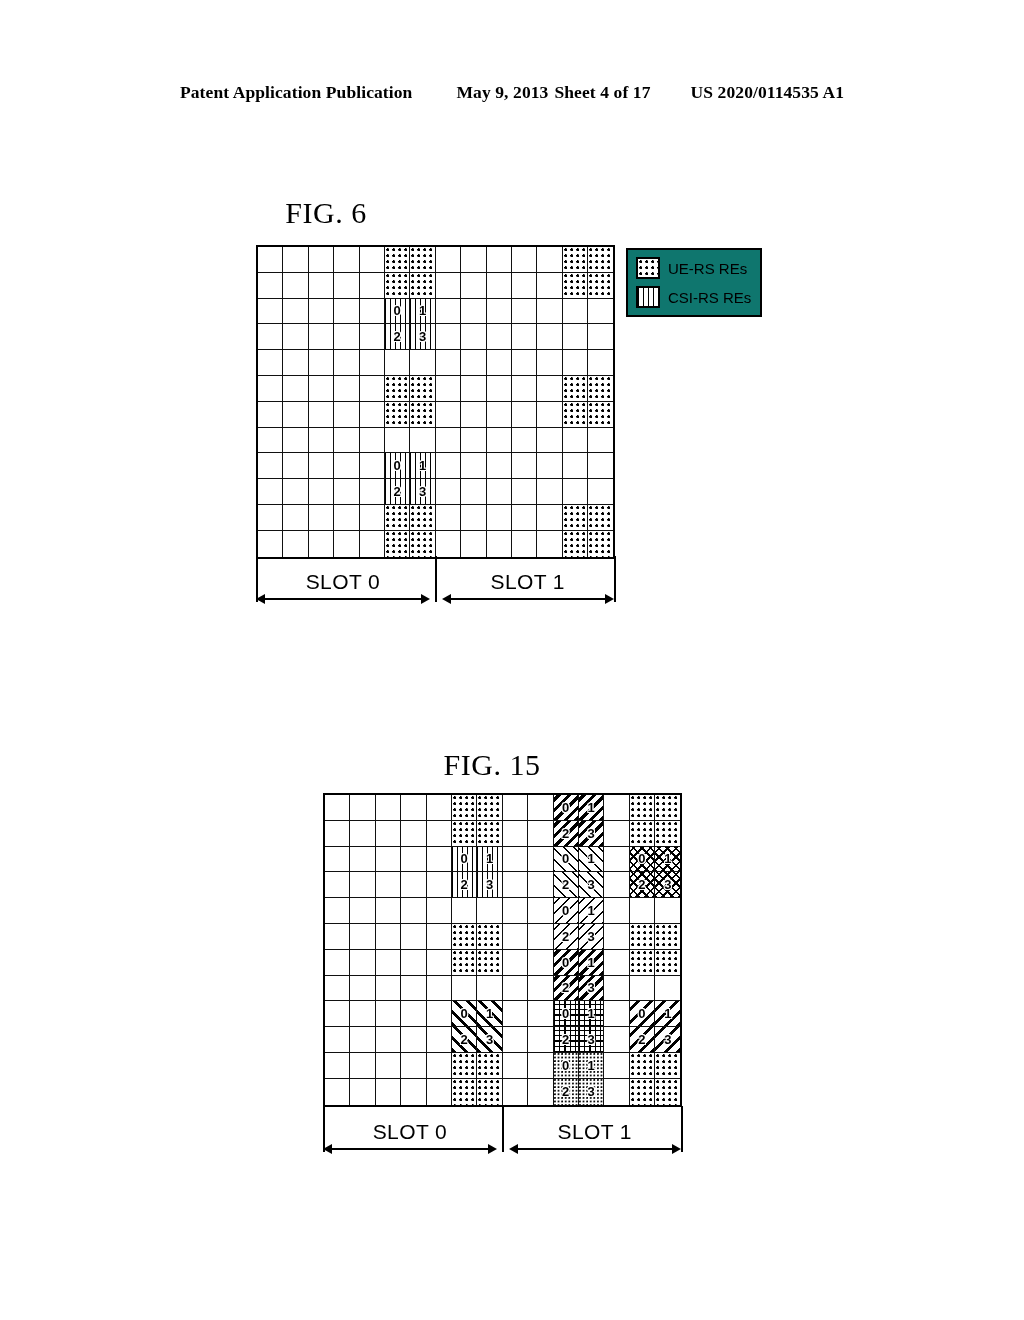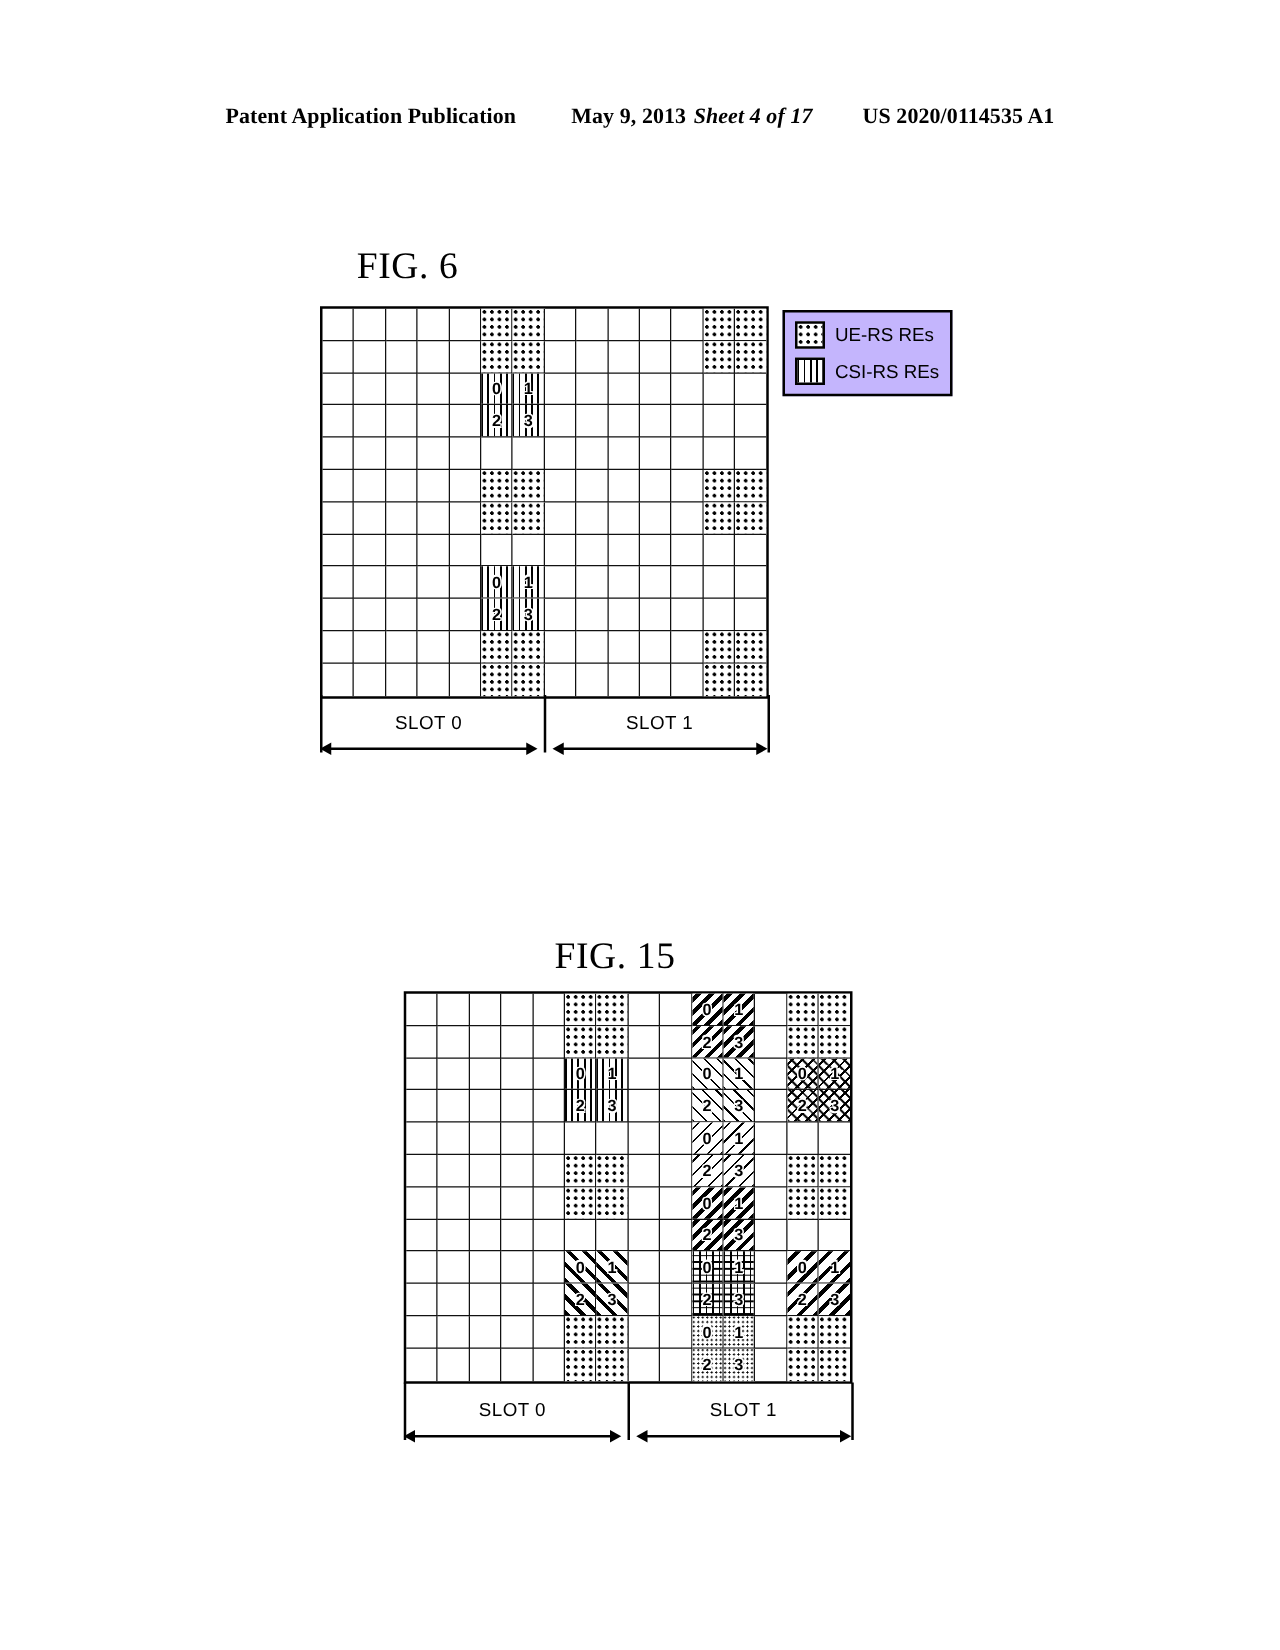--- a/index.html
+++ b/index.html
@@ -16,21 +16,21 @@
   
   .page-header{
     position:absolute;left:0;top:82px;width:1024px;
     display:flex;justify-content:center;align-items:baseline;
     font-family:"Liberation Serif", serif;
     font-weight:bold;font-size:17.5px;letter-spacing:.1px;
     white-space:nowrap;
   }
   .page-header .hdr-pub{margin-right:44px;}
   .page-header .hdr-date{margin-right:6px;}
-  .page-header .hdr-sheet{margin-right:40px;font-style:italic;}
+  .page-header .hdr-sheet{margin-right:40px;}
   .page-header .hdr-num{}
 
   
   .figure{position:absolute;}
   .fig-title{
     font-family:"Liberation Serif", serif;
     font-size:30px;font-weight:normal;
     text-align:center;letter-spacing:.5px;
   }
 
@@ -117,21 +117,21 @@
     background-color:#fff;
     background-image:
       radial-gradient(circle at 1px 1px, #000 0.75px, transparent 0.9px);
     background-size:3.6px 3.6px;
   }
 
   
   .legend-box{
     position:absolute;
     border:2.5px solid #000;
-    background:#c4b5fd;
+    background:#0f766e;
     padding:7px 9px 7px 8px;
     display:flex;flex-direction:column;gap:7px;
   }
   .legend-row{display:flex;align-items:center;gap:8px;}
   .legend-swatch{
     width:24px;height:22px;
     border:2px solid #000;
     box-sizing:border-box;
     flex:none;
   }
@@ -142,21 +142,21 @@
   }
 
   
   .slot-ruler{position:absolute;}
   .slot-ruler .tick{
     position:absolute;top:0;width:2px;background:#000;
   }
   .slot-ruler .slot-name{
     position:absolute;
     font-family:"Liberation Sans", sans-serif;
-    font-size:15px;letter-spacing:.4px;
+    font-size:21px;letter-spacing:.4px;
     white-space:nowrap;color:#000;
     text-align:center;
   }
   .slot-ruler .arrowline{
     position:absolute;height:2px;background:#000;
   }
   .slot-ruler .arrowhead{
     position:absolute;width:0;height:0;
     border-top:5px solid transparent;
     border-bottom:5px solid transparent;

